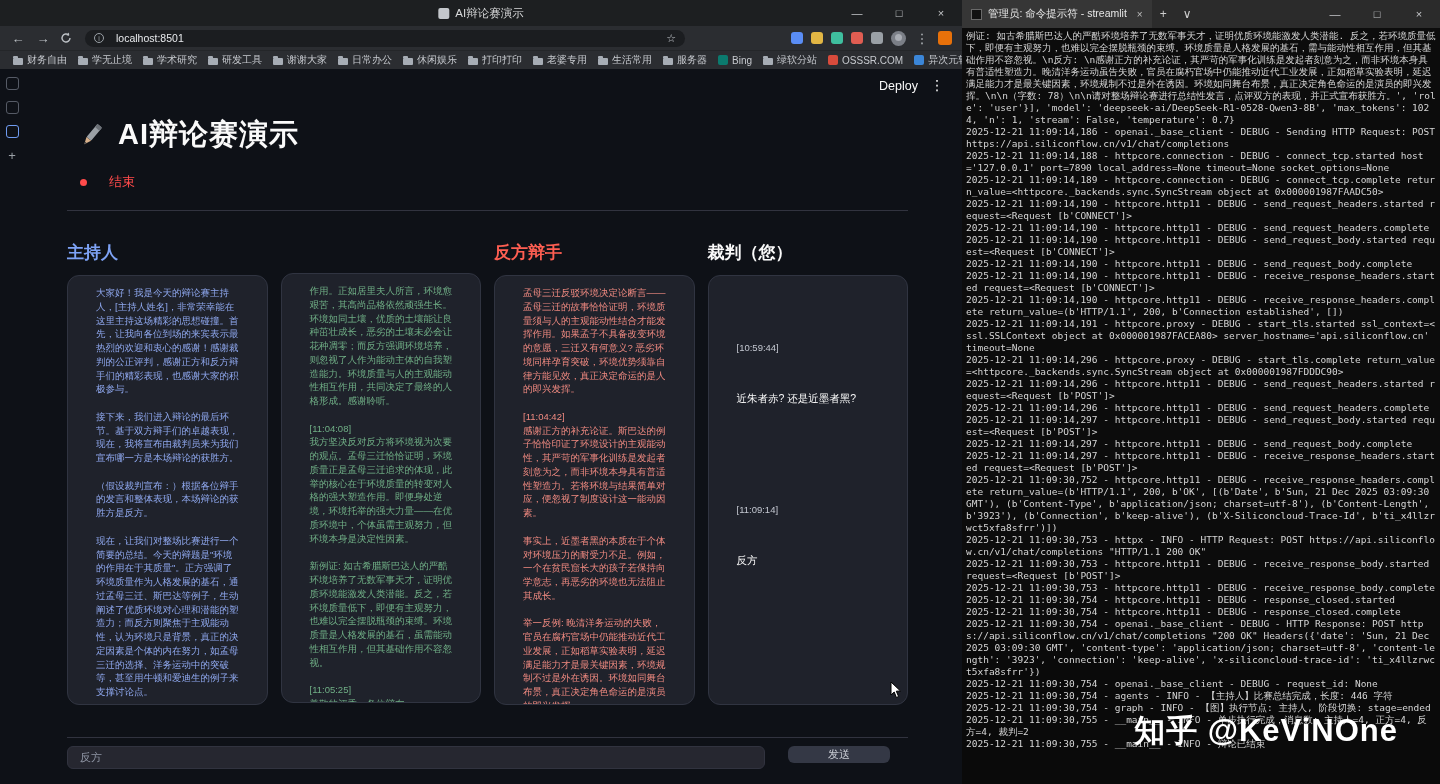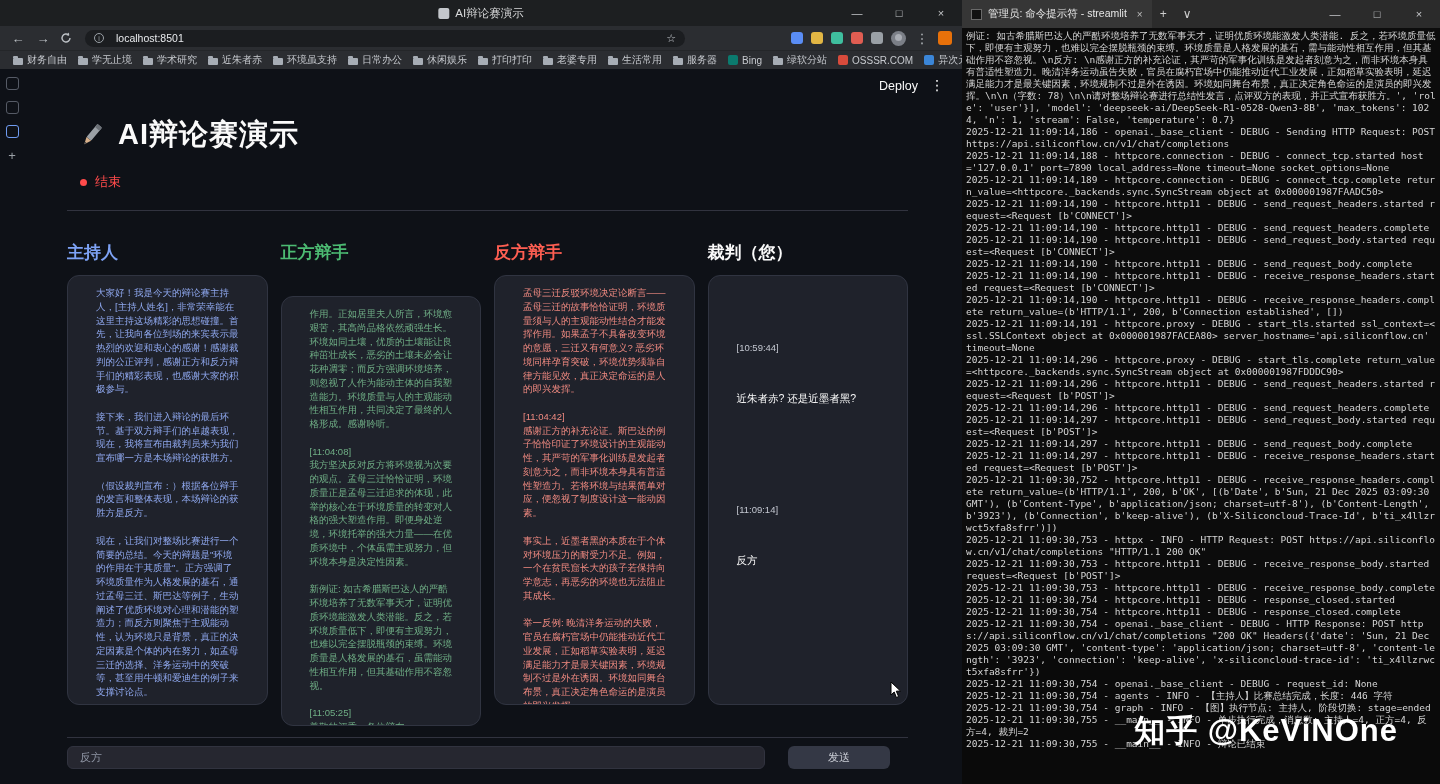--- a/index.html
+++ b/index.html
@@ -49,21 +49,21 @@
   .strip-ic.active { border-color:#6f9bf0; }
   .strip-plus { color:#9aa0a6; font-size:13px; line-height:1; }
 
   .deploy { position:absolute; top:10px; right:44px; color:#fafafa; font-size:12.5px; }
   .kebab { position:absolute; top:8px; right:18px; color:#fafafa; font-size:14px; }
 
   .app-title { position:absolute; left:78px; top:46px; display:flex; align-items:center; gap:12px;
                color:#fafafa; font-size:29px; font-weight:700; letter-spacing:1px; }
   .pencil-svg { width:28px; height:28px; }
 
-  .status { position:absolute; left:80px; top:104px; display:flex; align-items:center; gap:8px;
+  .status { position:absolute; left:80px; top:104px; display:flex; align-items:center; gap:22px;
             color:var(--status-red,#ff4b4b); font-size:13px; }
   .status-dot { width:7px; height:7px; border-radius:50%; background:var(--status-red,#ff4b4b); }
 
   .hr1 { position:absolute; left:67px; right:54px; top:141px; height:1px; background:#31333f; }
   .hr2 { position:absolute; left:67px; right:54px; top:668px; height:1px; background:#31333f; }
 
   .cols { position:absolute; left:67px; top:172px; width:841px; display:grid;
           grid-template-columns:repeat(4,1fr); gap:13px; }
   .col-title { font-size:17px; font-weight:700; margin-bottom:11px; color:#fafafa; }
   .col-host  .col-title{ color:var(--accent-host,#7da2f5); }
@@ -74,21 +74,21 @@
   .col-host .card { color:var(--text-host,#8fa8ef); }
   .col-pro  .card { color:var(--text-pro,#6fae85);margin-top:32px; }
   .col-con  .card { color:var(--text-con,#f08a80); }
   .jmsg { margin-bottom:14px; }
   .jtime { color:#c3c7d0; font-size:9.5px; margin-bottom:9px; }
   .jtext { color:#fafafa; font-size:10.5px; }
 
   .chat-input { position:absolute; left:67px; top:677px; width:698px; height:23px; background:#262730;
                 border:1px solid #31333f; border-radius:6px; color:#9096a5; font-size:11px; padding:0 12px;
                 outline:none; font-family:"Liberation Sans",sans-serif; }
-  .send-btn { position:absolute; left:788px; top:677px; width:102px; height:23px; background:#343845;
+  .send-btn { position:absolute; left:788px; top:677px; width:102px; height:17px; background:#343845;
               color:#c9ccd4; border:none; border-radius:6px; font-size:11px; font-family:"Liberation Sans",sans-serif; }
 
   .cursor-svg { position:absolute; left:890px; top:612px; width:12px; height:18px; }
 
   
   .terminal { position:absolute; left:962px; top:0; width:478px; height:640px; background:#0c0c0c; }
   .t-titlebar { height:28px; background:#2b2b2b; display:flex; align-items:center; }
   .t-tab { display:flex; align-items:center; gap:6px; height:100%; padding:0 9px; background:#363636;
            color:#e6e6e6; font-size:10.5px; max-width:230px; white-space:nowrap; }
   .t-tab-ic { width:11px; height:11px; background:#111; border:1px solid #6a6a6a; flex:0 0 auto; }
@@ -152,25 +152,25 @@
     <span class="bm">
         <span class="folder-ic"></span>
         <span>学无止境</span>
       </span>
     <span class="bm">
         <span class="folder-ic"></span>
         <span>学术研究</span>
       </span>
     <span class="bm">
         <span class="folder-ic"></span>
-        <span>近朱者赤</span>
-      </span>
-    <span class="bm">
-        <span class="folder-ic"></span>
-        <span>环境虽支持</span>
+        <span>研发工具</span>
+      </span>
+    <span class="bm">
+        <span class="folder-ic"></span>
+        <span>谢谢大家</span>
       </span>
     <span class="bm">
         <span class="folder-ic"></span>
         <span>日常办公</span>
       </span>
     <span class="bm">
         <span class="folder-ic"></span>
         <span>休闲娱乐</span>
       </span>
     <span class="bm">
@@ -250,21 +250,20 @@
 
 现在，让我们对整场比赛进行一个简要的总结。今天的辩题是"环境的作用在于其质量"。正方强调了环境质量作为人格发展的基石，通过孟母三迁、斯巴达等例子，生动阐述了优质环境对心理和潜能的塑造力；而反方则聚焦于主观能动性，认为环境只是背景，真正的决定因素是个体的内在努力，如孟母三迁的选择、洋务运动中的突破等，甚至用牛顿和爱迪生的例子来支撑讨论点。
 
 整体来看，双方都展现出了深厚的逻辑性和丰富的知识储备，辩论过程激烈而富有启发性。正方突出了环境的决定性作用，反方则凸显了个人能动性的互动关系。这场辩论不仅深化了我们对环境与个人关系的理解，也提醒我们：环境虽然重要，但人的内在力量才是最终的主宰。
 
 因此，经过裁判的评判，获胜方是反方。让我们再次以热烈的掌声祝贺反方辩手们！
 
 谢谢大家，今天的辩论赛圆满结束。希望大家从中收获知识与乐趣，谢谢！</div>
       </div>
       <div class="col col-pro">
-        <div class="col-title">正方辩手</div>
         <div class="card">作用。正如居里夫人所言，环境愈艰苦，其高尚品格依然顽强生长。环境如同土壤，优质的土壤能让良种茁壮成长，恶劣的土壤未必会让花种凋零；而反方强调环境培养，则忽视了人作为能动主体的自我塑造能力。环境质量与人的主观能动性相互作用，共同决定了最终的人格形成。感谢聆听。
 
 [11:04:08]
 我方坚决反对反方将环境视为次要的观点。孟母三迁恰恰证明，环境质量正是孟母三迁追求的体现，此举的核心在于环境质量的转变对人格的强大塑造作用。即便身处逆境，环境托举的强大力量——在优质环境中，个体虽需主观努力，但环境本身是决定性因素。
 
 新例证: 如古希腊斯巴达人的严酷环境培养了无数军事天才，证明优质环境能激发人类潜能。反之，若环境质量低下，即便有主观努力，也难以完全摆脱瓶颈的束缚。环境质量是人格发展的基石，虽需能动性相互作用，但其基础作用不容忽视。
 
 [11:05:25]
 尊敬的评委、各位辩友:
 

